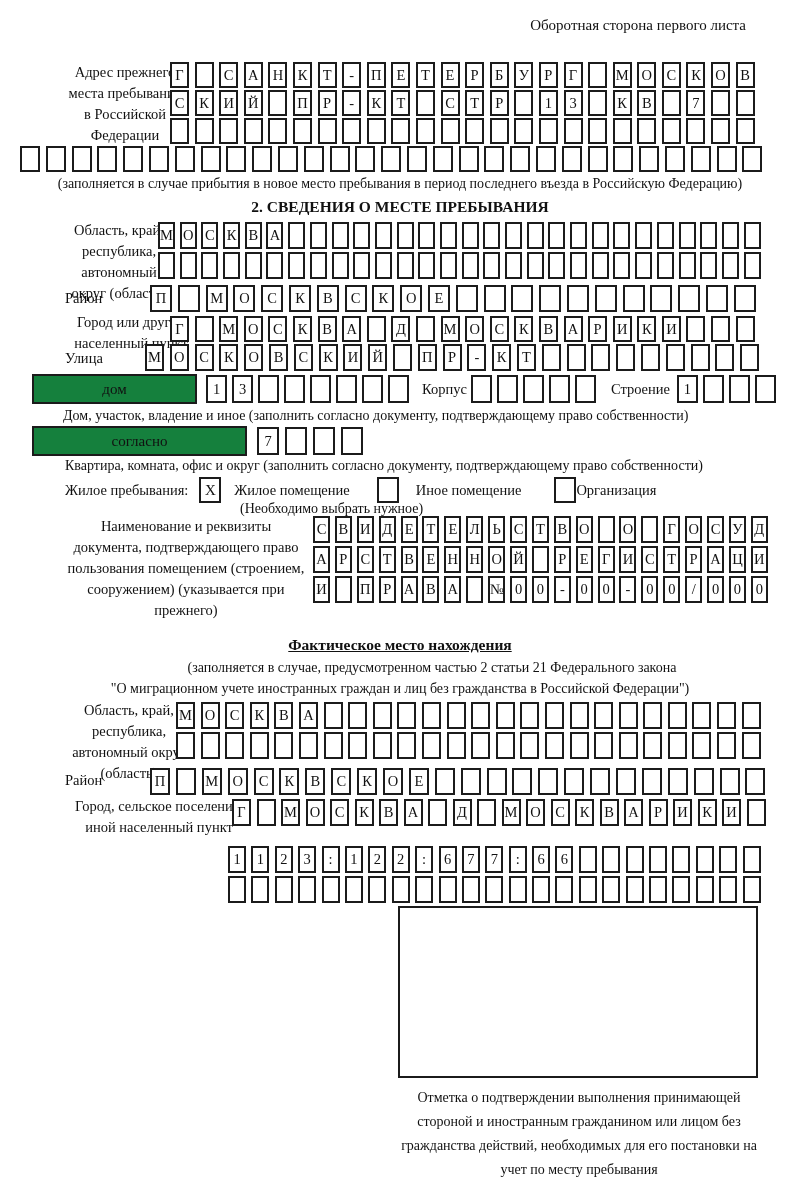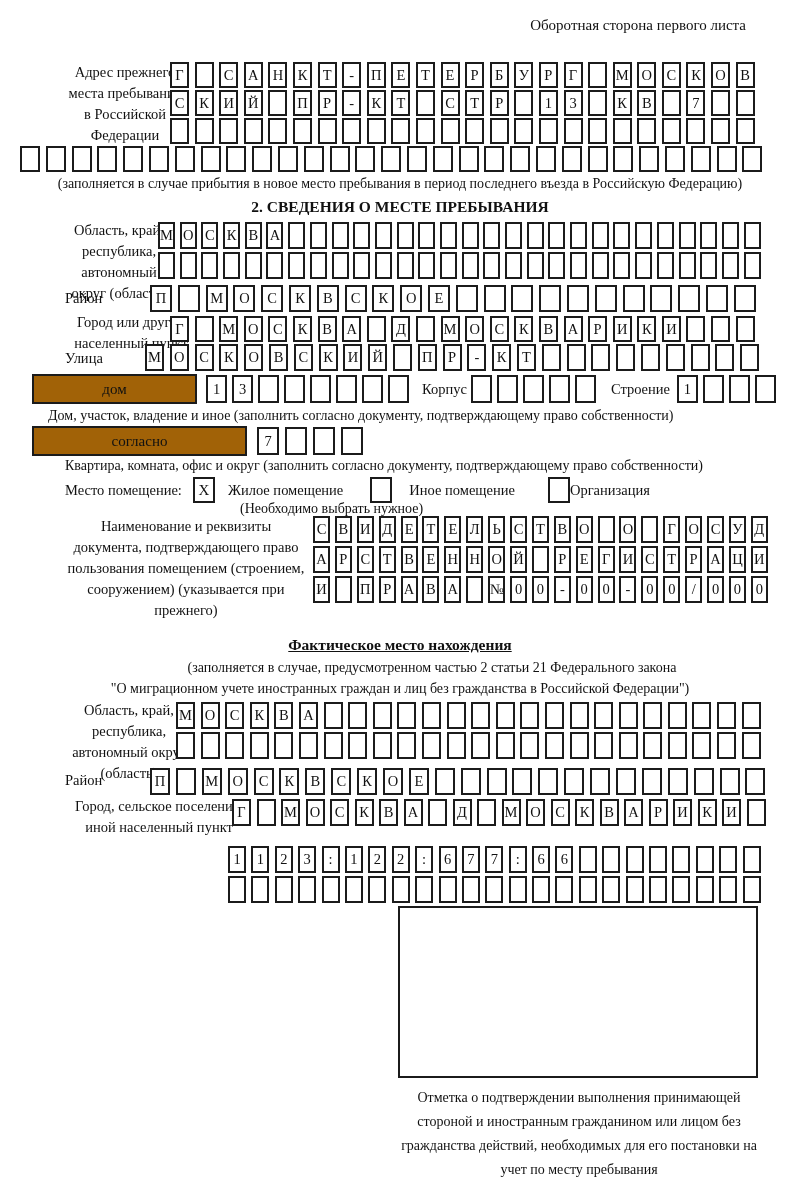--- a/index.html
+++ b/index.html
@@ -32,21 +32,21 @@
   .g21  { gap:4.9px; }  .g21  .box { width:17px; height:27px; }
   .g24f { gap:5.6px; }  .g24f .box { width:19px; height:27px; }
   .g24d { gap:5.9px; }  .g24d .box { width:20px; height:27px; }
   .g22c { gap:5.5px; }  .g22c .box { width:19px; height:27px; }
   .g23k { gap:5.4px; }  .g23k .box { width:18px; height:27px; }
   .gh   { gap:5px;   }  .gh   .box { width:21px; height:28px; }
   .ga   { gap:6px;   }  .ga   .box { width:22px; height:28px; }
 
   .rowflex { display:flex; align-items:center; }
   .bigbox {
-    height:30px; border:2px solid #1b1b1b; background:#a16207;
+    height:30px; border:2px solid #1b1b1b; background:#15803d;
     display:flex; align-items:center; justify-content:center;
     font-size:15px;
   }
   .cbox {
     flex:none; width:22px; height:26px; border:2px solid #1b1b1b;
     display:inline-flex; align-items:center; justify-content:center;
     font-size:15px; background:#fff;
   }
   .stamp { border:2px solid #1b1b1b; background:#fff; }
 </style>
@@ -339,37 +339,37 @@
         <span class="box"></span>
       </div>
     <span class="lbl" style="margin-left:15px;">Строение</span>
     <div class="boxrow gh" style="margin-left:7px;">
         <span class="box">1</span>
         <span class="box"></span>
         <span class="box"></span>
         <span class="box"></span>
       </div>
   </div>
-  <div class="abs cap" style="left:48px; top:408px;">Дом, участок, владение и иное (заполнить согласно документу, подтверждающему право собственности)</div>
+  <div class="abs cap" style="left:63px; top:408px;">Дом, участок, владение и иное (заполнить согласно документу, подтверждающему право собственности)</div>
 
   <div class="abs rowflex" style="left:32px; top:426px;">
     <div class="bigbox" style="width:215px;">
       <span>согласно</span>
     </div>
     <div class="boxrow ga" style="margin-left:10px;">
         <span class="box">7</span>
         <span class="box"></span>
         <span class="box"></span>
         <span class="box"></span>
       </div>
   </div>
   <div class="abs cap" style="left:65px; top:458px;">Квартира, комната, офис и округ (заполнить согласно документу, подтверждающему право собственности)</div>
 
   <div class="abs rowflex" style="left:65px; top:477px;">
-    <span class="lbl">Место помещение:</span>
+    <span class="lbl">Жилое пребывания:</span>
     <span class="cbox" style="margin-left:11px;">X</span>
     <span class="lbl" style="margin-left:13px;">Жилое помещение</span>
     <span class="cbox" style="margin-left:27px;"></span>
     <span class="lbl" style="margin-left:17px;">Иное помещение</span>
     <span class="cbox" style="margin-left:33px;"></span>
     <span class="lbl" style="">Организация</span>
   </div>
   <div class="abs cap" style="left:240px; top:501px;">(Необходимо выбрать нужное)</div>
 
   <div class="abs lbl" style="left:65px; top:516px; width:242px;">Наименование и реквизиты документа, подтверждающего право пользования помещением (строением, сооружением) (указывается при прежнего)</div>

